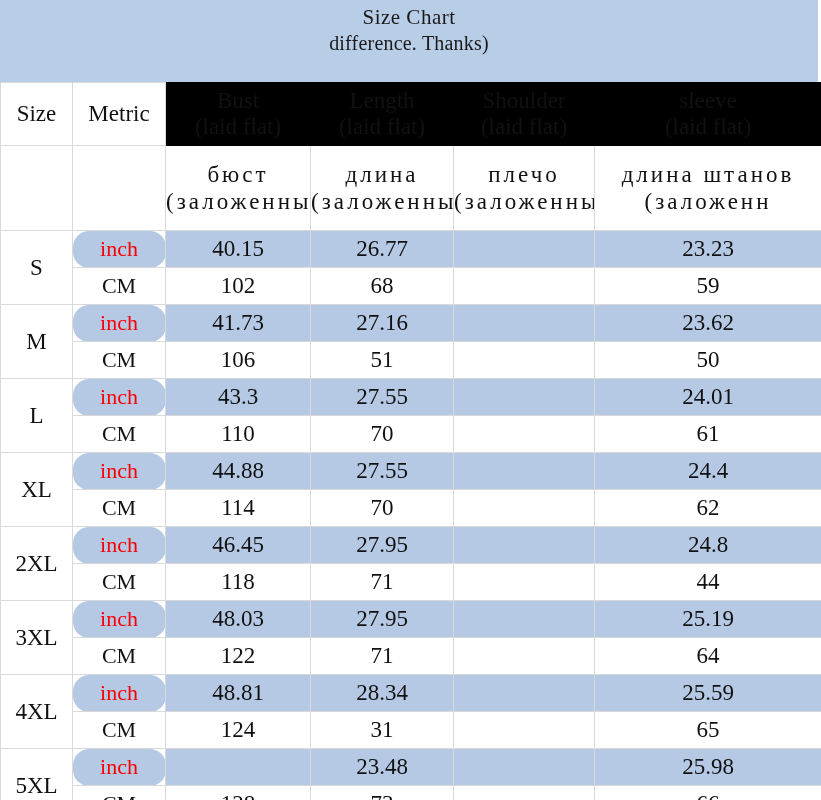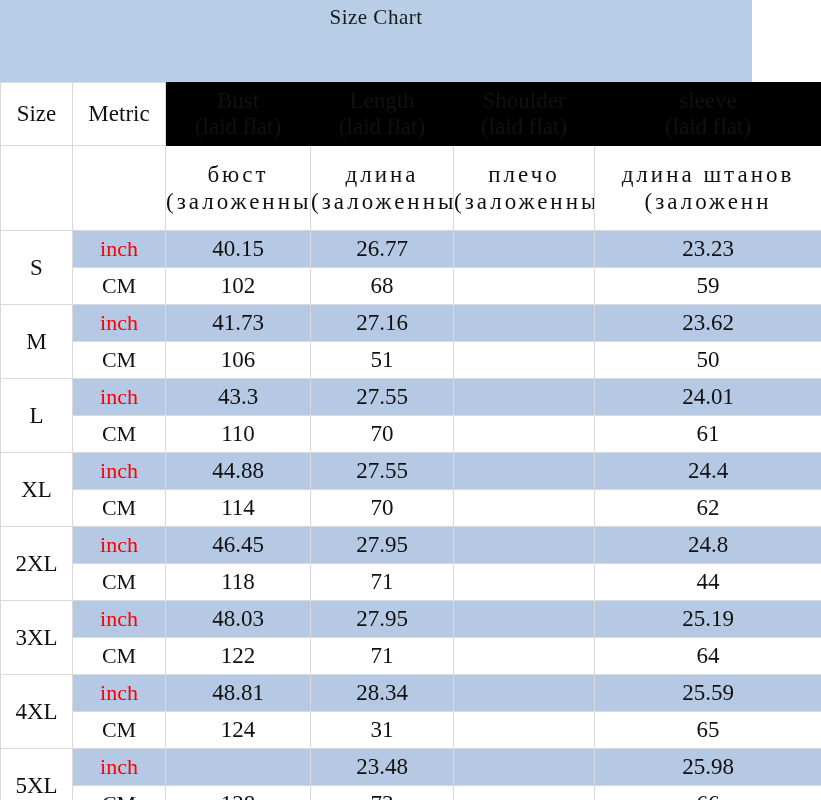--- a/index.html
+++ b/index.html
@@ -16,21 +16,21 @@
     position: relative;
     width: 821px;
     height: 800px;
     overflow: hidden;
     background: #ffffff;
   }
 
   
   .title-block {
     background: #b8cde6;
-    width: 752px;
+    width: 818px;
     height: 82px;
     box-sizing: border-box;
     padding-top: 4px;
     text-align: center;
     color: #1a1a1a;
   }
   .title-main {
     font-size: 21px;
     line-height: 26px;
     letter-spacing: 0.5px;
@@ -110,34 +110,35 @@
   .row-cm td {
     background: #ffffff;
     color: #111111;
     height: 36px;
     font-size: 25px;
   }
   .row-inch td.metric-label,
   .row-cm td.metric-label {
     font-size: 22px;
   }
-  .row-inch td.metric-label { color: #fa0000; }
+  .row-inch td.metric-label { color: #fa0000; border-radius: 16px; }
 
   td.size-cell {
     background: #ffffff !important;
     color: #111111 !important;
   }
 </style>
 </head>
 <body>
 
 <div class="chart">
 
   <div class="title-block">
     <div class="title-main">Size Chart</div>
+    <div class="title-note">difference. Thanks)</div>
   </div>
 
   <table class="size-table">
     <colgroup>
       <col class="c-size">
       <col class="c-metric">
       <col class="c-bust">
       <col class="c-length">
       <col class="c-shoulder">
       <col class="c-sleeve">

